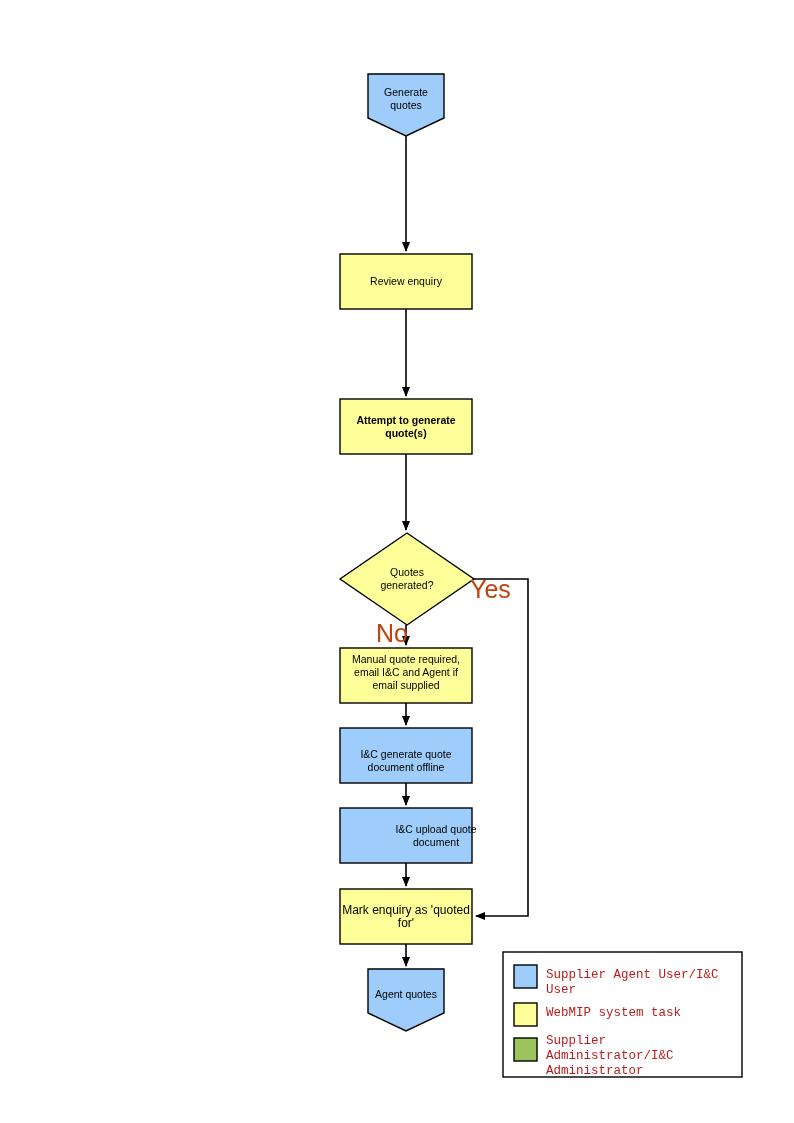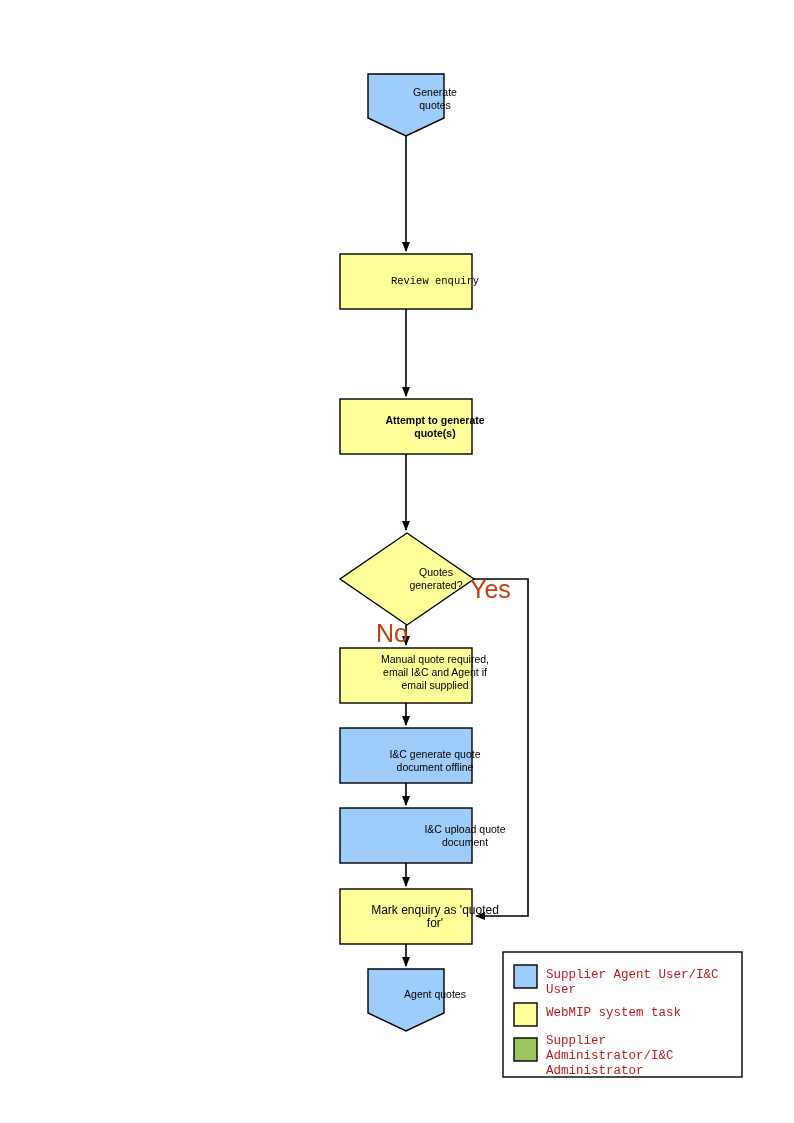--- a/index.html
+++ b/index.html
@@ -26,21 +26,20 @@
     text-align: center;
     font-family: "Liberation Sans", sans-serif;
     font-size: 10.5px;
     line-height: 13px;
     color: #000000;
     white-space: pre-line;
     display: flex;
     align-items: center;
     justify-content: center;
     pointer-events: none;
-    margin-left: 29px;
   }
   .edge-label {
     position: absolute;
     font-family: "Liberation Sans", sans-serif;
     font-size: 25px;
     line-height: 25px;
     color: #c2410c;
   }
   .legend-label {
     position: absolute;
@@ -82,21 +81,21 @@
   <polygon points="368,969 444,969 444,1013 406,1031 368,1013" fill="#9FCDFB" stroke="#000000" stroke-width="1.4"></polygon>
 
   <rect x="503" y="952" width="239" height="125" fill="#FFFFFF" stroke="#000000" stroke-width="1.4"></rect>
   <rect x="514" y="965" width="23" height="23" fill="#9FCDFB" stroke="#000000" stroke-width="1.4"></rect>
   <rect x="514" y="1003" width="23" height="23" fill="#FFFF99" stroke="#000000" stroke-width="1.4"></rect>
   <rect x="514" y="1038" width="23" height="23" fill="#9BC35E" stroke="#000000" stroke-width="1.4"></rect>
 </svg>
 
 <div class="node-label" style="left:368px; top:74px; width:76px; height:50px;">Generate
 quotes</div>
-<div class="node-label" style="left:340px; top:254px; width:132px; height:55px;font-family:Liberation Mono, monospace;">Review enquiry</div>
+<div class="node-label" style="left:340px; top:254px; width:132px; height:55px;">Review enquiry</div>
 <div class="node-label" style="left:340px; top:399px; width:132px; height:55px;font-weight:bold;">Attempt to generate
 quote(s)</div>
 <div class="node-label" style="left:340px; top:533px; width:134px; height:92px;">Quotes
 generated?</div>
 <div class="node-label" style="left:340px; top:648px; width:132px; height:49px;">Manual quote required,
 email I&amp;C and Agent if
 email supplied</div>
 <div class="node-label" style="left:340px; top:728px; width:132px; height:66px;">I&amp;C generate quote
 document offline</div>
 <div class="node-label" style="left:340px; top:808px; width:132px; height:55px;padding-left:30px;">I&amp;C upload quote

